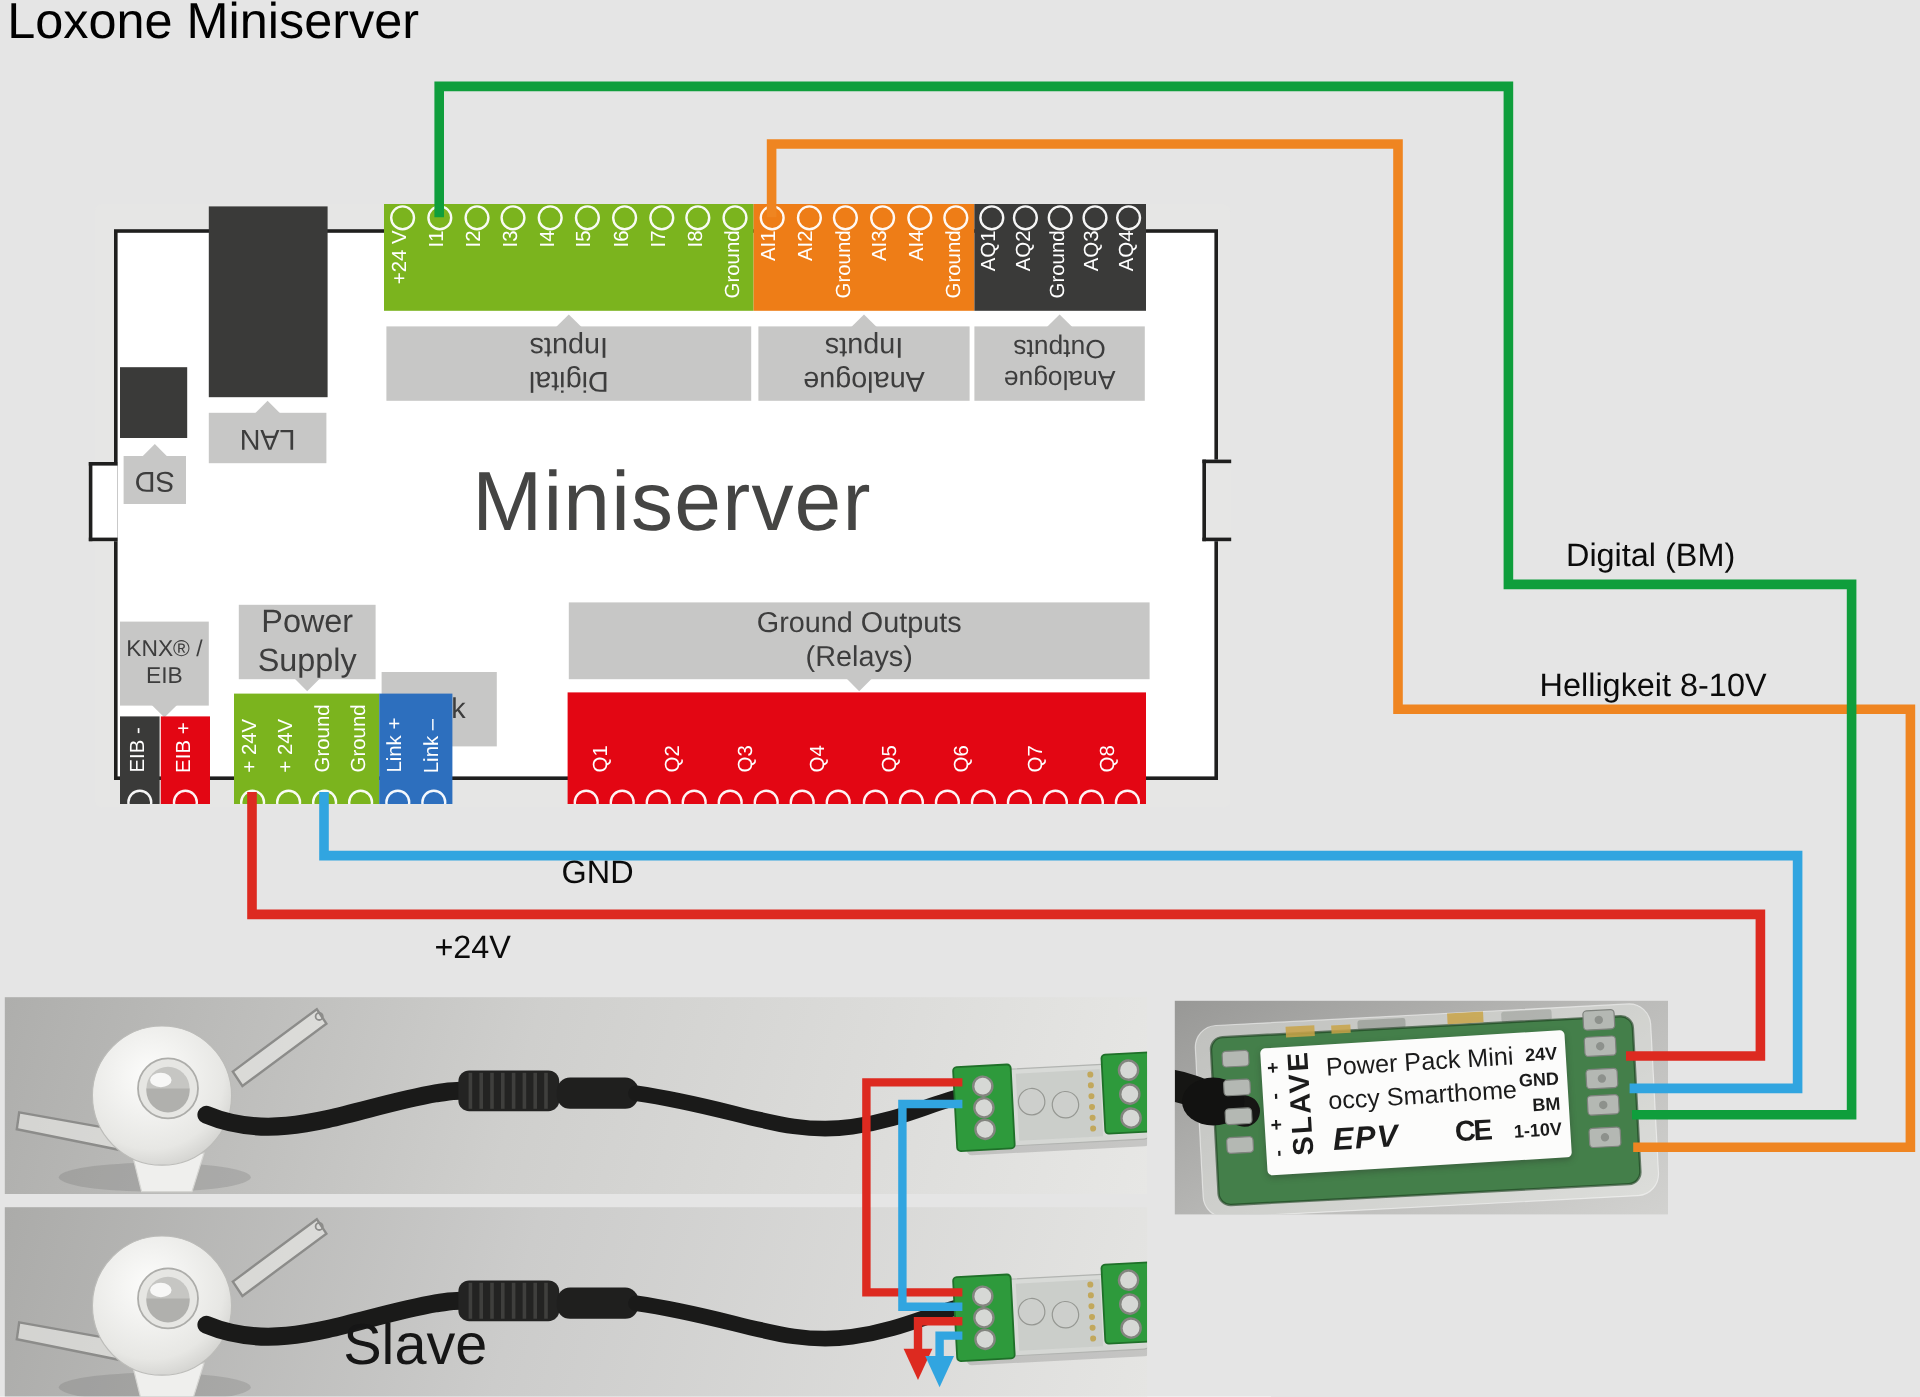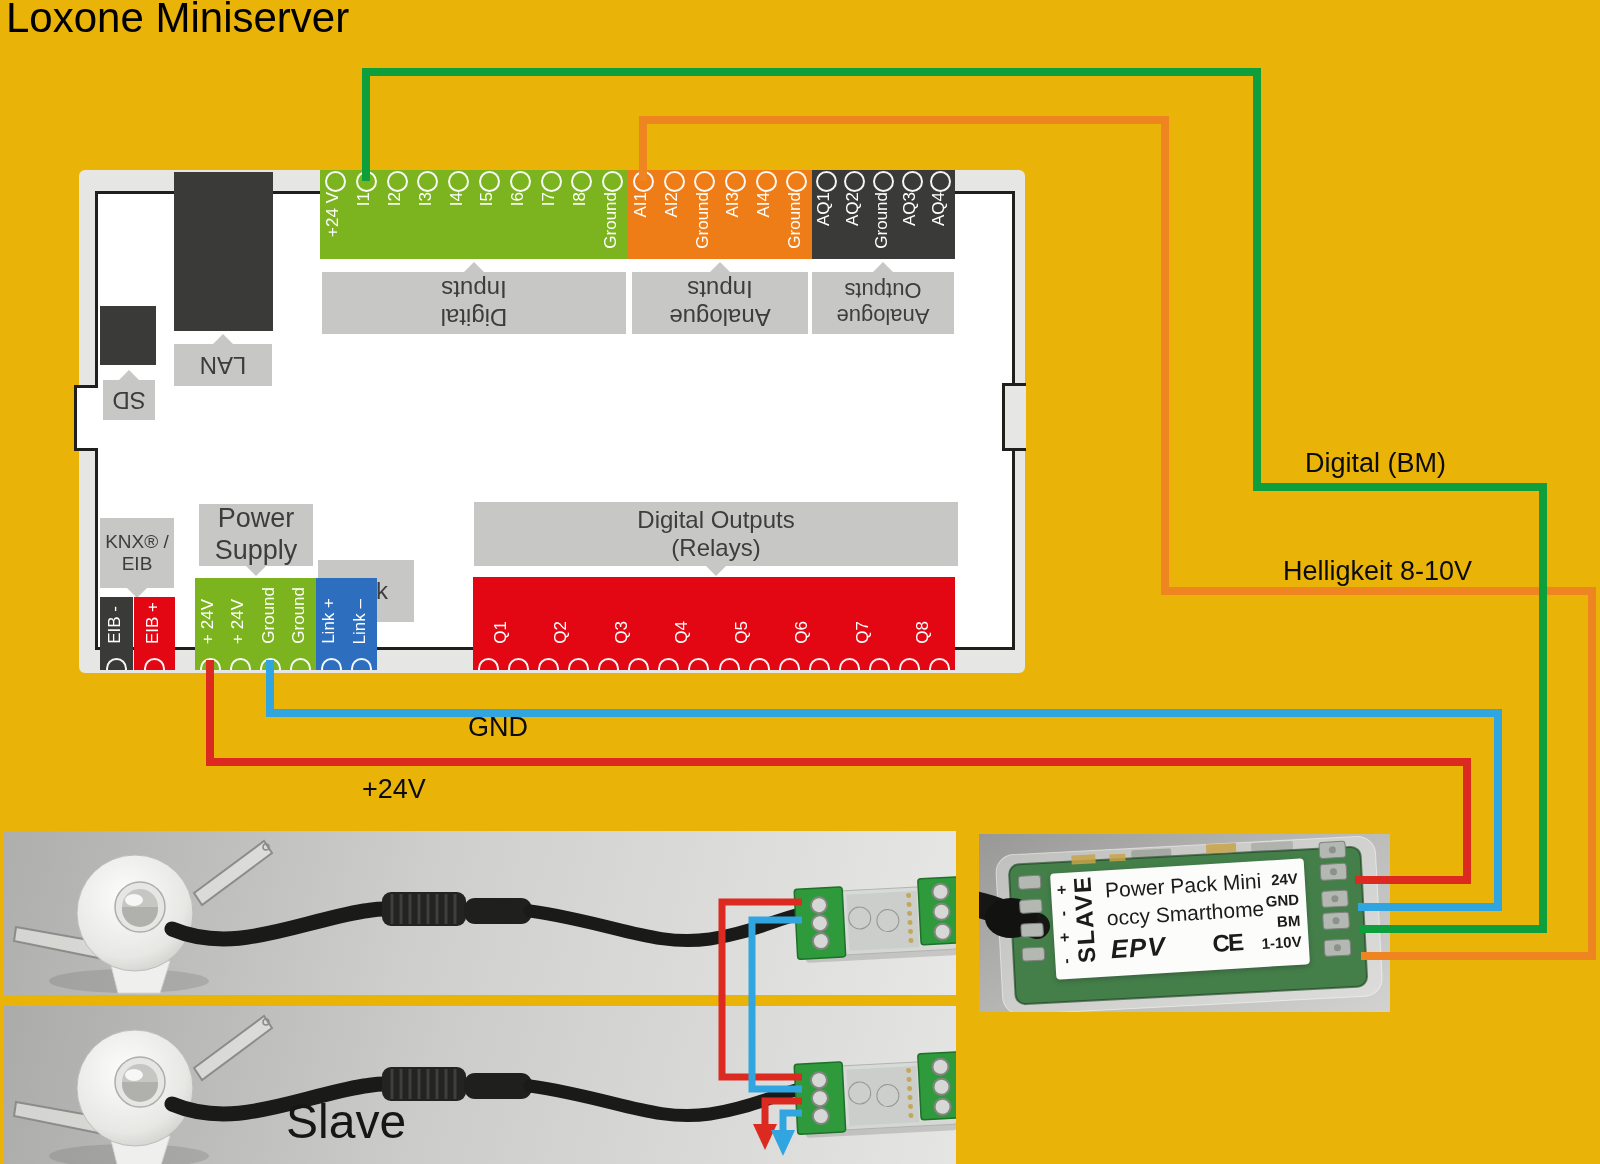--- a/index.html
+++ b/index.html
@@ -1,16 +1,16 @@
 <!DOCTYPE html>
 <html><head>
 <meta charset="utf-8">
 <style>
   html,body{margin:0;padding:0;background:#fff;}
-  #canvas{position:relative;width:1600px;height:1164px;background:#eab308;overflow:hidden;
+  #canvas{position:relative;width:1600px;height:1164px;background:#e5e5e5;overflow:hidden;
           font-family:"Liberation Sans","DejaVu Sans",sans-serif;}
   .abs{position:absolute;}
 
   
   #title{left:6px;top:-6px;font-size:42px;font-weight:500;color:#000;letter-spacing:0;}
 
   
   #ms-outer{left:79px;top:170px;width:946px;height:503px;background:#e6e6e5;border-radius:6px;}
   #ms-inner{left:95px;top:191px;width:920px;height:459px;background:#fff;
             border:3px solid #1f1f1e;box-sizing:border-box;}
@@ -135,27 +135,28 @@
 
   <div class="abs z20 callout flip" style="left:322px;top:272px;width:304px;height:62px;">Digital
 Inputs</div>
   <div class="abs z20 callout flip" style="left:632px;top:272px;width:176px;height:62px;">Analogue
 Inputs</div>
   <div class="abs z20 callout flip" style="left:812px;top:272px;width:142px;height:62px;font-size:22px;">Analogue
 Outputs</div>
   <div class="abs z20 callout flip" style="left:174px;top:344px;width:98px;height:42px;">LAN</div>
   <div class="abs z20 callout flip" style="left:103px;top:380px;width:52px;height:40px;">SD</div>
 
+  <div class="abs z20" id="ms-name">Miniserver</div>
 
   <div class="abs z20 callout" style="left:100px;top:518px;width:74px;height:70px;font-size:19px;">KNX® /
 EIB</div>
   <div class="abs z20 callout" style="left:199px;top:504px;width:114px;height:62px;font-size:27px;">Power
 Supply</div>
   <div class="abs z20 callout" style="left:318px;top:520px;width:96px;height:62px;margin-top:40px;">Link</div>
-  <div class="abs z20 callout" style="left:474px;top:502px;width:484px;height:64px;">Digital Outputs
+  <div class="abs z20 callout" style="left:474px;top:502px;width:484px;height:64px;">Ground Outputs
 (Relays)</div>
 
   <div class="abs z20 tblock darkblock" style="left:100px;top:597px;width:33px;height:73px;">
       <div class="tcircle" style="left: 6px; bottom: -9px;"></div>
       <span class="vlabel" style="left: 5.5px; bottom: 26px;">EIB -</span>
     </div>
   <div class="abs z20 tblock" style="left:134px;top:597px;width:41px;height:73px;background:#e30613;">
       <div class="tcircle" style="left: 10px; bottom: -9px;"></div>
       <span class="vlabel" style="left: 9.5px; bottom: 26px;">EIB +</span>
     </div>

